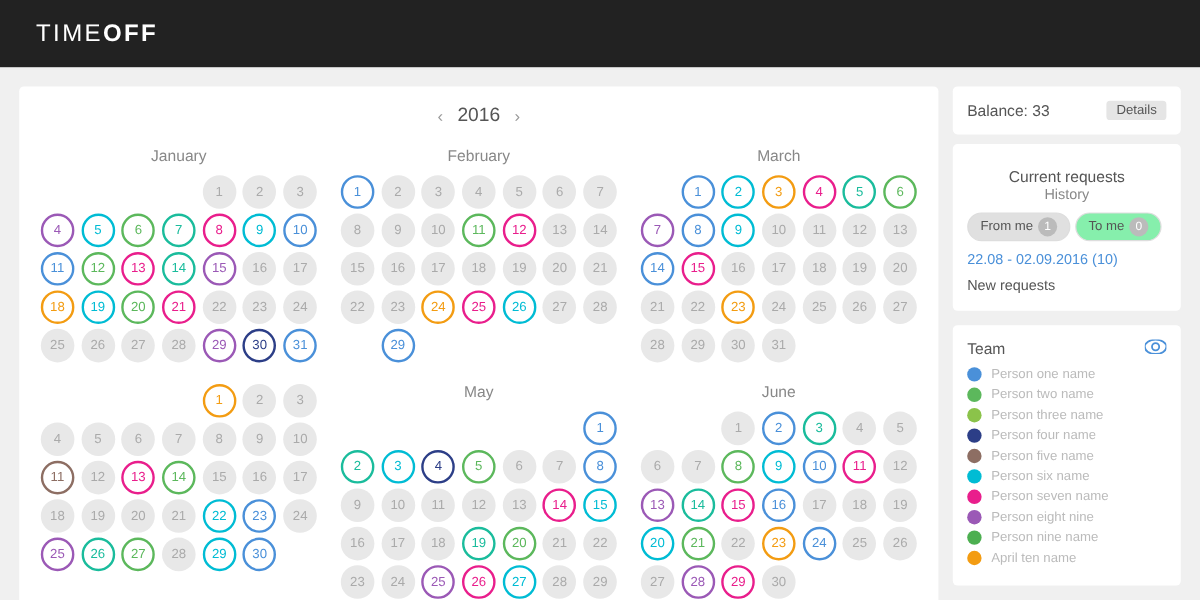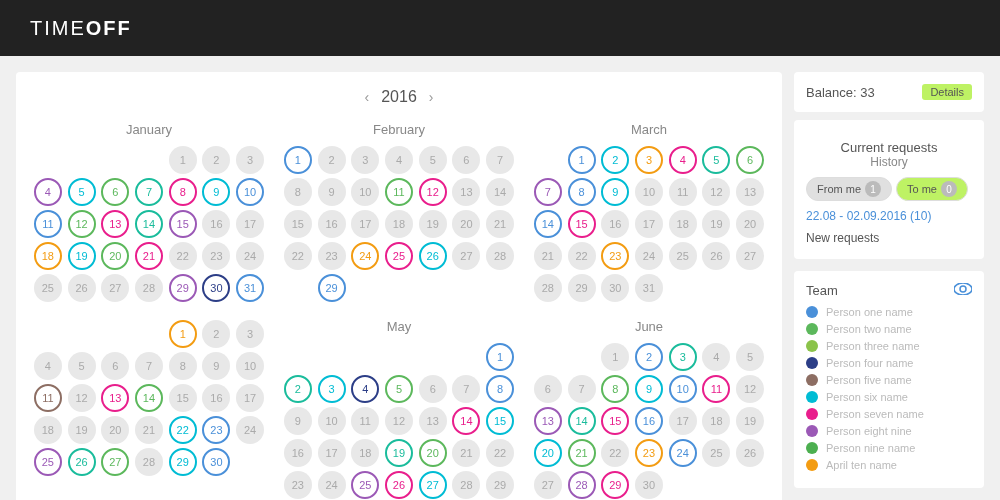--- a/index.html
+++ b/index.html
@@ -119,21 +119,21 @@
     .balance-row {
       display: flex;
       justify-content: space-between;
       align-items: center;
       margin-bottom: 0;
     }
     .balance-label { font-size: 13px; color: #555; }
     .details-btn {
       font-size: 11px;
       color: #555;
-      background: #bef264;
+      background: #e5e5e5;
       border: none;
       border-radius: 3px;
       padding: 2px 8px;
       cursor: pointer;
     }
 
     .section-header {
       display: flex;
       justify-content: space-between;
       align-items: center;
@@ -149,21 +149,21 @@
       gap: 4px;
       margin-bottom: 8px;
     }
     .tab-btn {
       display: flex;
       align-items: center;
       gap: 4px;
       padding: 3px 10px;
       border-radius: 12px;
       border: 1px solid #ddd;
-      background: #bef264;
+      background: #86efac;
       font-size: 11px;
       color: #555;
       cursor: pointer;
     }
     .tab-btn.active {
       background: #e0e0e0;
     }
     .tab-count {
       background: #bbb;
       color: #fff;

